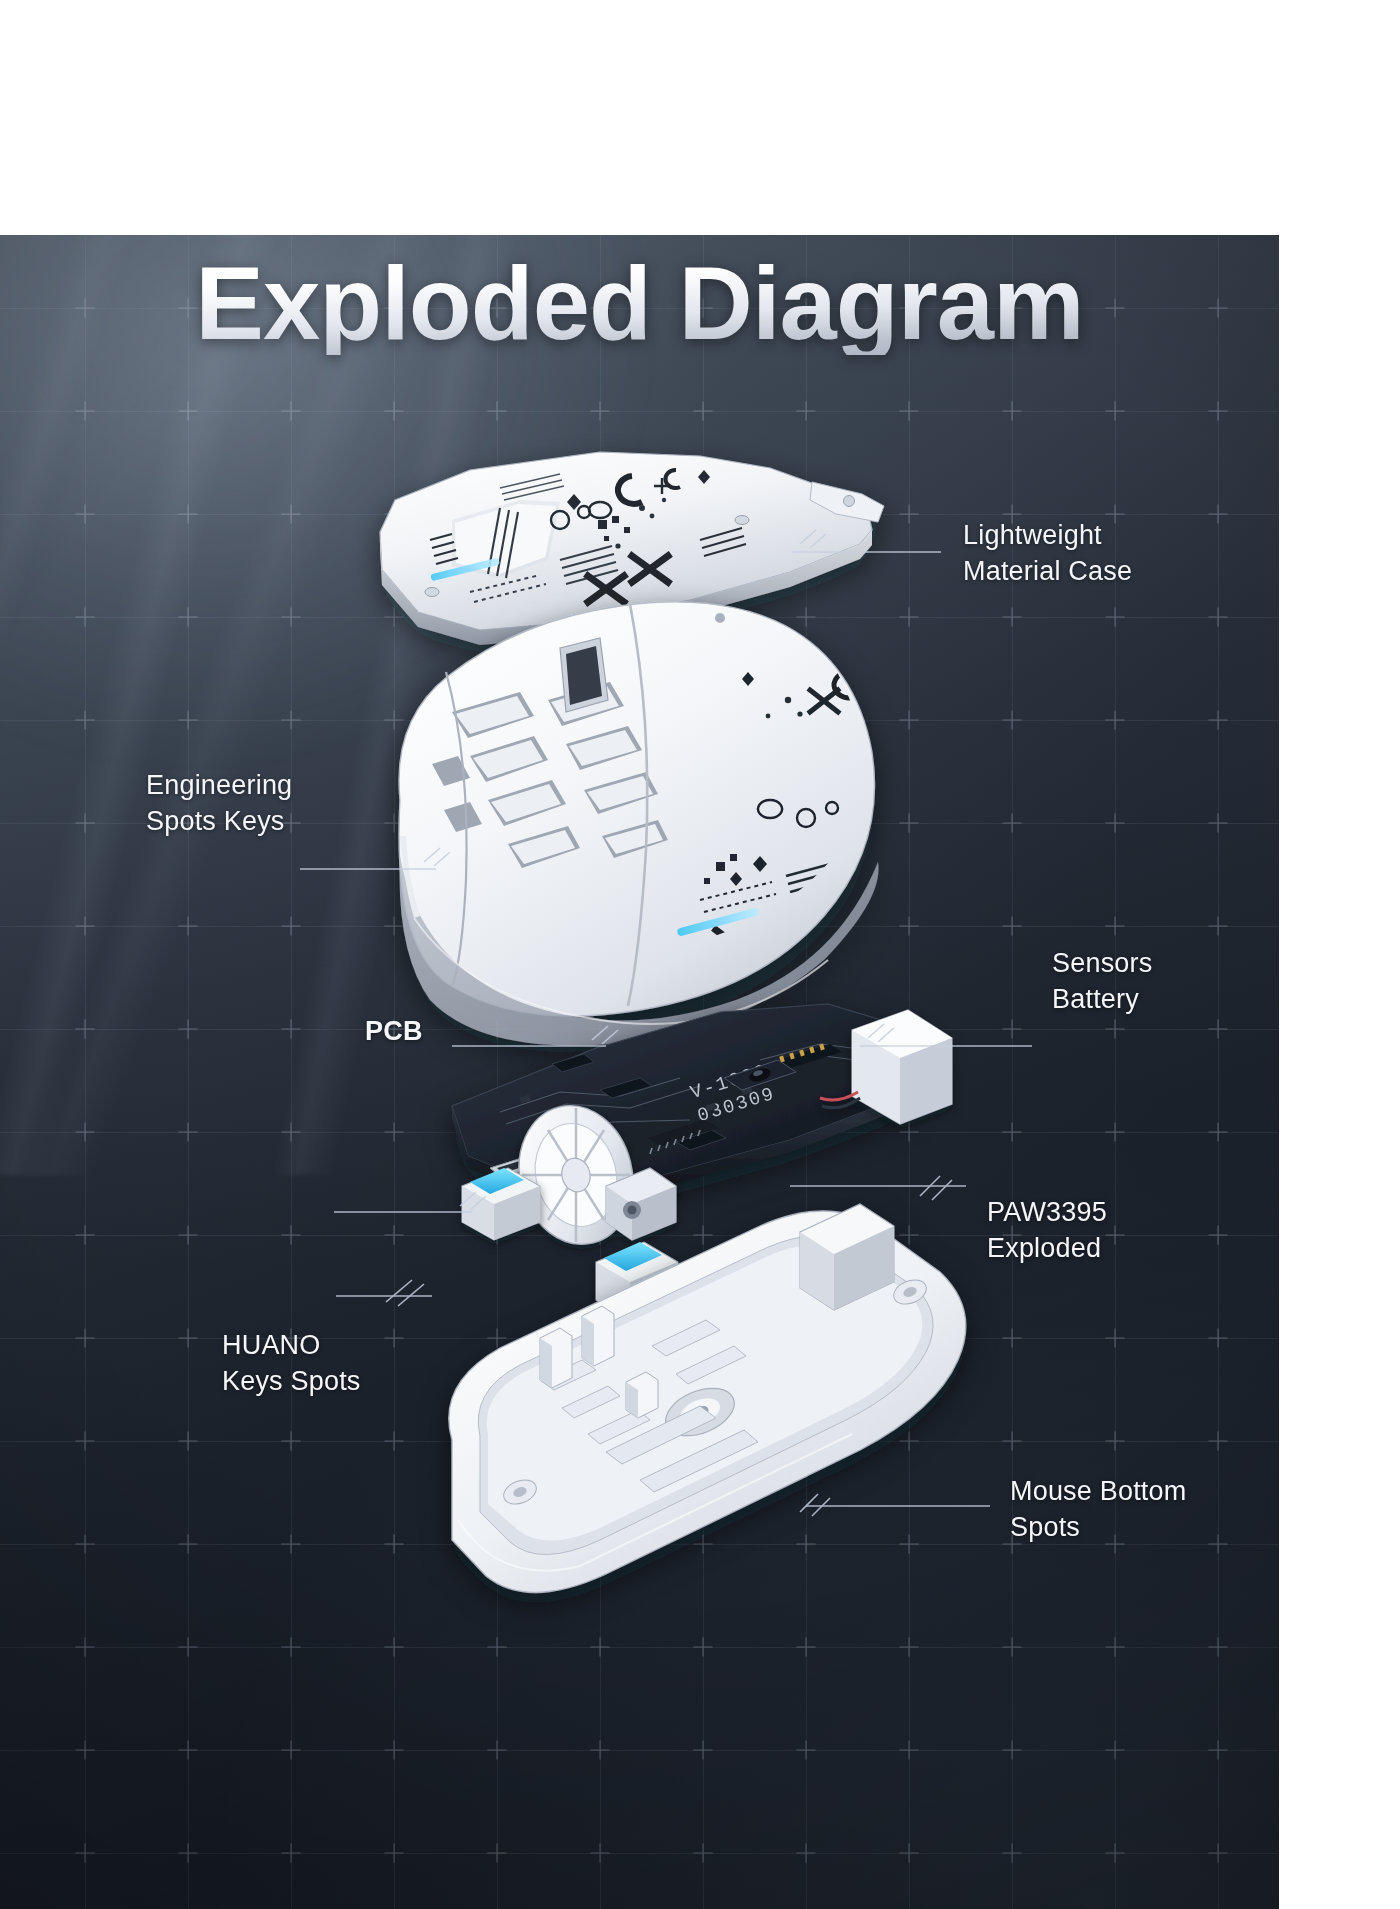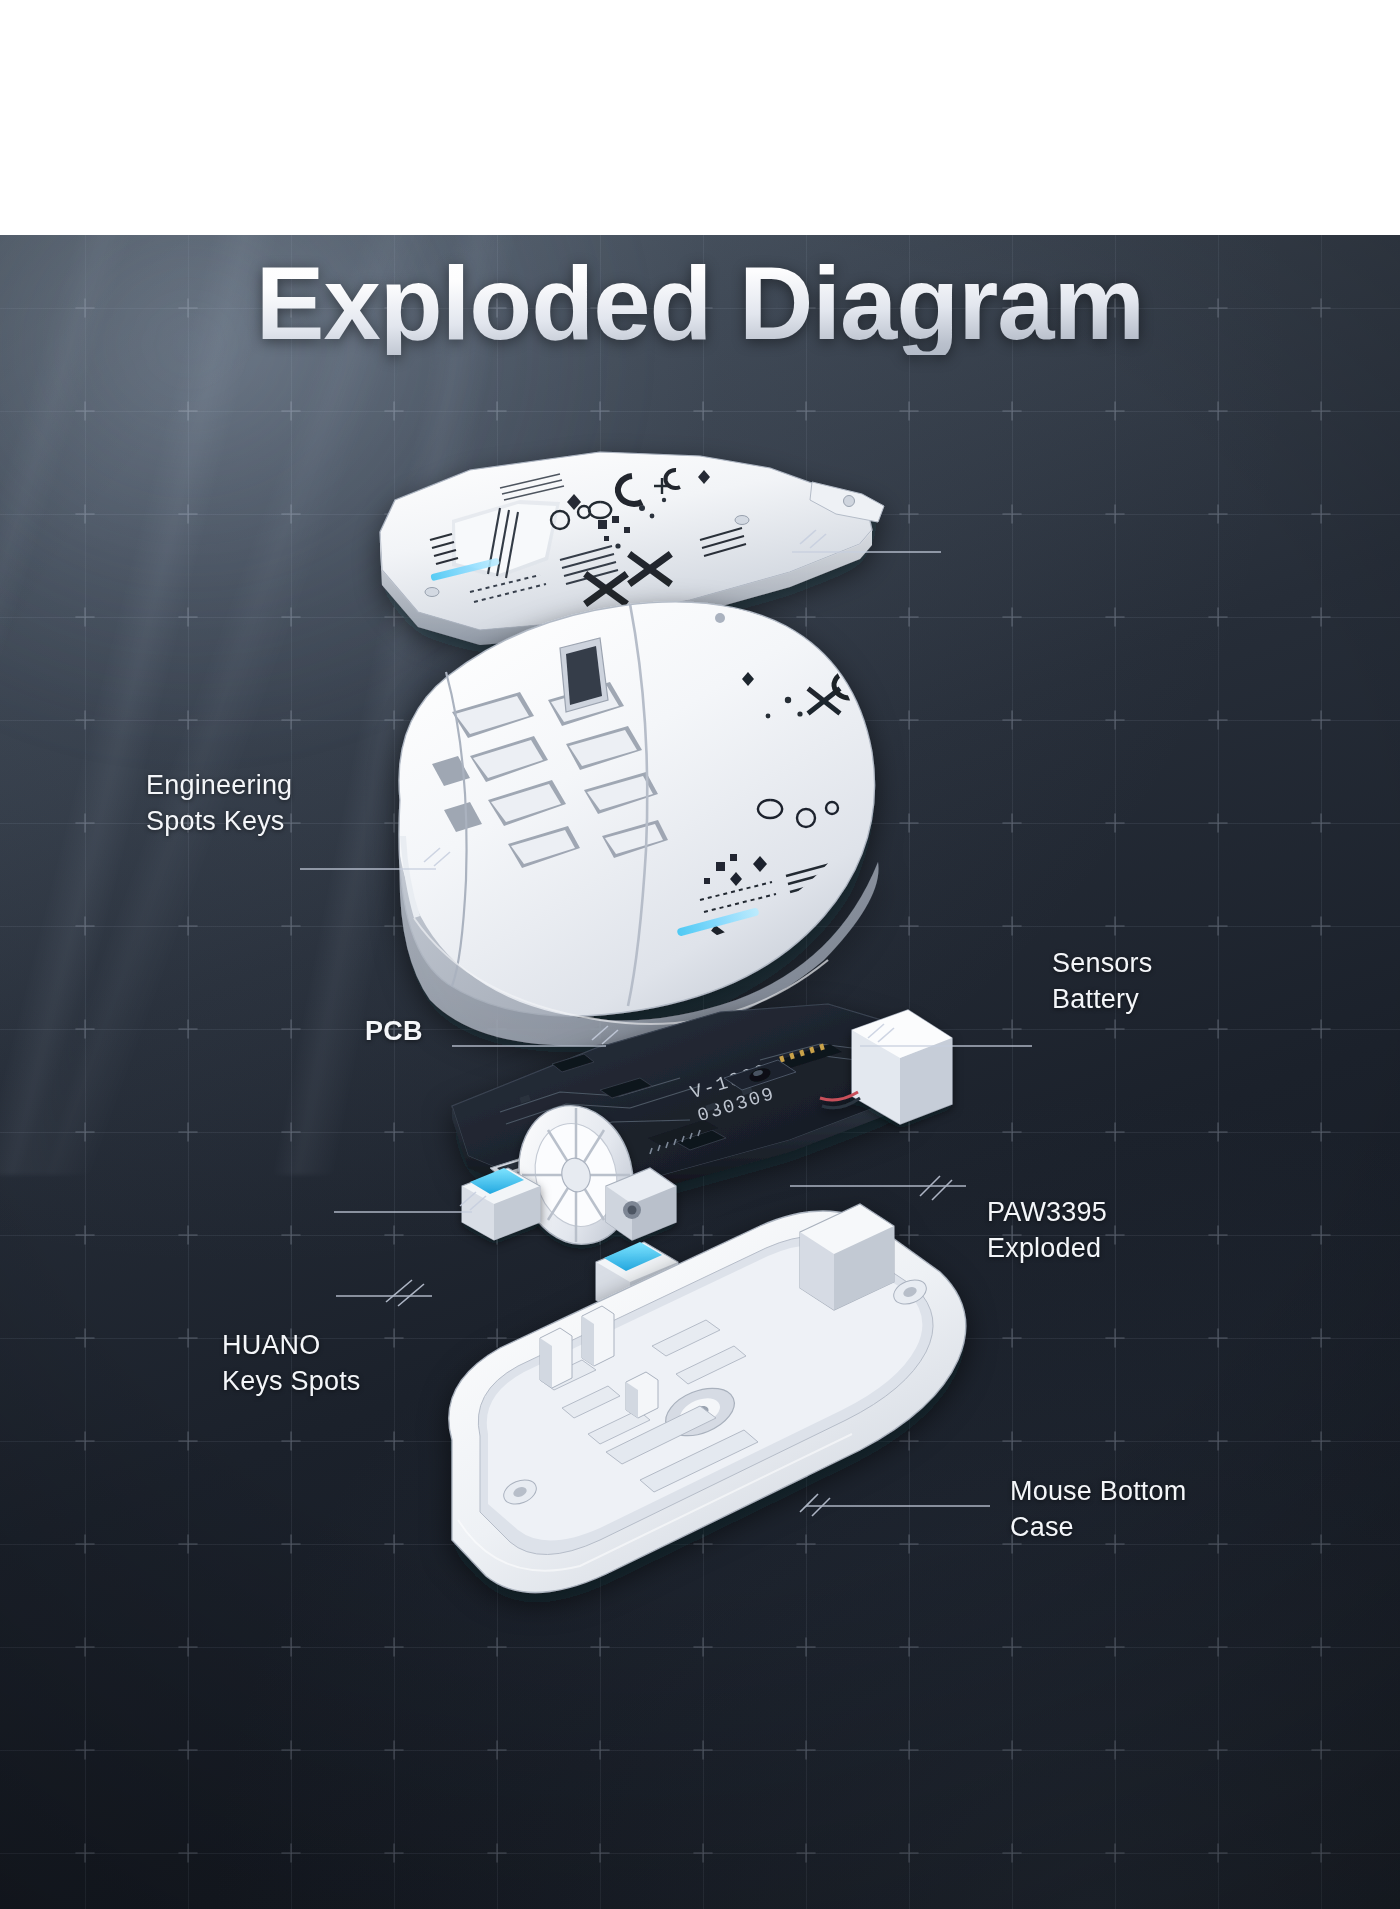--- a/index.html
+++ b/index.html
@@ -7,21 +7,21 @@
   html, body {
     width: 1400px;
     height: 1909px;
     background: #ffffff;
     font-family: "Liberation Sans", sans-serif;
     overflow: hidden;
   }
 
   #page {
     position: relative;
-    width: 1400px;
+    width: 1279px;
     height: 1909px;
     background: #ffffff;
     overflow: hidden;
   }
 
   
   .stage {
     position: absolute;
     left: 0;
     top: 235px;
@@ -828,32 +828,34 @@
       <path d="M336 1296 L432 1296"></path>
       <path d="M386 1302 L412 1280"></path>
         <path d="M398 1306 L424 1284"></path>
 
       <path d="M806 1506 L990 1506"></path>
       <path d="M800 1512 L818 1494"></path>
         <path d="M812 1516 L830 1498"></path>
     </g>
   </svg>
 
+  <div class="label right" style="left:963px; top:518px;">Lightweight
+Material Case</div>
 
   <div class="label left" style="left:146px; top:768px;">Engineering
 Spots Keys</div>
 
   <div class="label left" style="left:365px; top:1014px;font-weight:bold;">PCB</div>
 
   <div class="label right" style="left:1052px; top:946px;">Sensors
 Battery</div>
 
 
   <div class="label right" style="left:987px; top:1195px;">PAW3395
 Exploded</div>
 
   <div class="label left" style="left:222px; top:1328px;">HUANO
 Keys Spots</div>
 
   <div class="label right" style="left:1010px; top:1474px;">Mouse Bottom
-Case</div>
+Spots</div>
 
 </div>
 
 </body></html>

